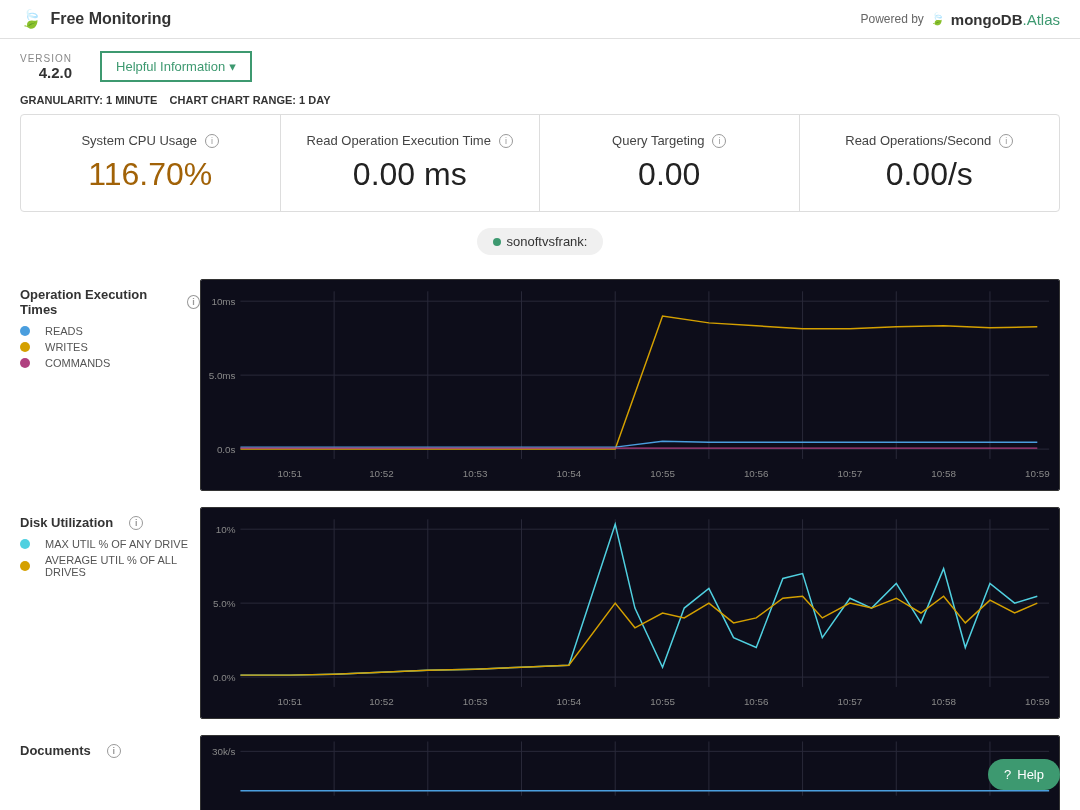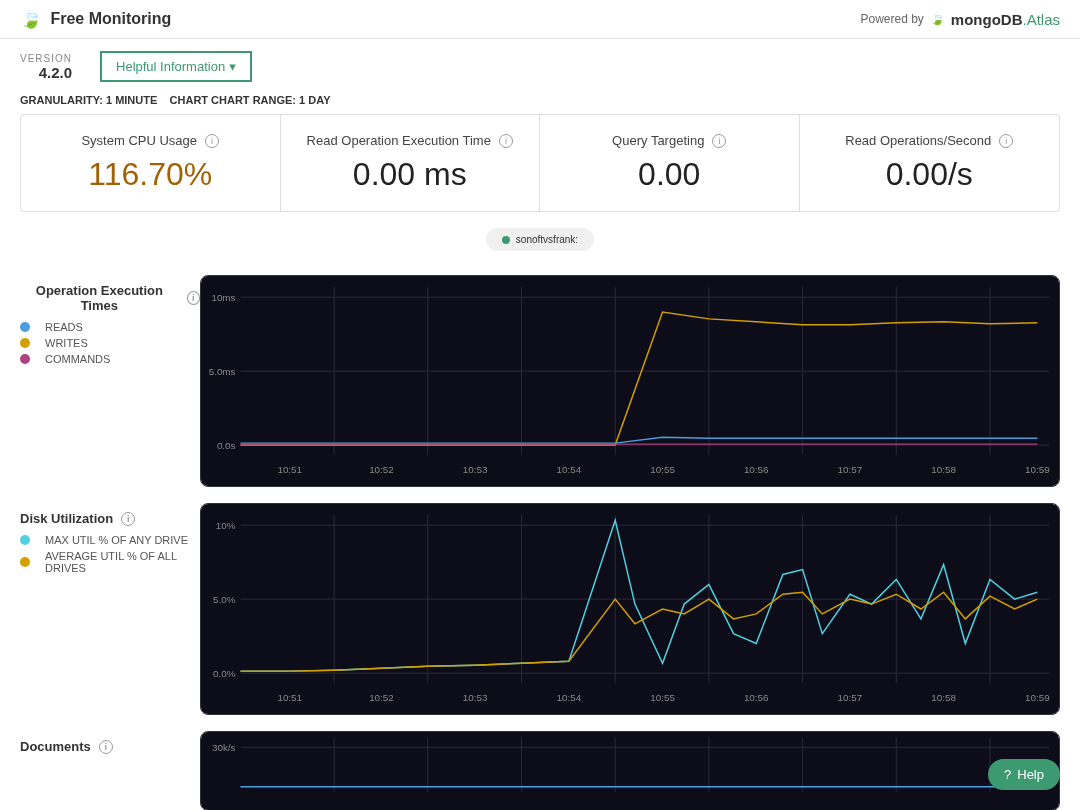--- a/index.html
+++ b/index.html
@@ -57,32 +57,32 @@
     .metric-label { font-size: 13px; color: #444; margin-bottom: 8px; display: flex; align-items: center; justify-content: center; gap: 8px; }
     .metric-value { font-size: 32px; font-weight: 300; color: #222; }
     .metric-value.alert { color: #a16207; }
     .info-icon { width: 14px; height: 14px; border-radius: 50%; border: 1px solid #999; display: inline-flex; align-items: center; justify-content: center; font-size: 9px; color: #999; cursor: pointer; }
 
     
     .chart-section { padding: 0 20px; }
     .host-bar {
       background: #f0f0f0; border-radius: 20px; padding: 6px 16px;
       display: flex; align-items: center; gap: 6px; margin-bottom: 12px;
-      font-size: 10px; color: #333; max-width: 500px; margin-left: auto; margin-right: auto;
+      font-size: 13px; color: #333; max-width: 500px; margin-left: auto; margin-right: auto;
     }
     .host-dot { width: 8px; height: 8px; border-radius: 50%; background: #3d9970; }
 
     
     .chart-row { display: flex; gap: 0; margin-bottom: 16px; }
     .chart-legend { width: 180px; min-width: 180px; padding-top: 8px; }
-    .legend-title { font-size: 13px; font-weight: 600; color: #333; margin-bottom: 8px; display: flex; align-items: center; gap: 8px; text-align: center; }
+    .legend-title { font-size: 13px; font-weight: 600; color: #333; margin-bottom: 8px; display: flex; align-items: center; gap: 16px; }
     .legend-item { display: flex; align-items: center; gap: 15px; margin-bottom: 4px; font-size: 11px; color: #555; }
     .legend-dot { width: 10px; height: 10px; border-radius: 50%; flex-shrink: 0; }
 
-    .chart-container { flex: 1; border: 1px solid #333; border-radius: 8px; overflow: hidden; }
+    .chart-container { flex: 1; border: 1px solid #333; border-radius: 2px; overflow: hidden; }
 
     
     svg { display: block; }
 
     
     .help-btn {
       position: fixed; bottom: 20px; right: 20px;
       background: #3d9970; color: white; border: none; border-radius: 20px;
       padding: 8px 16px; font-size: 13px; cursor: pointer;
       display: flex; align-items: center; gap: 6px;

